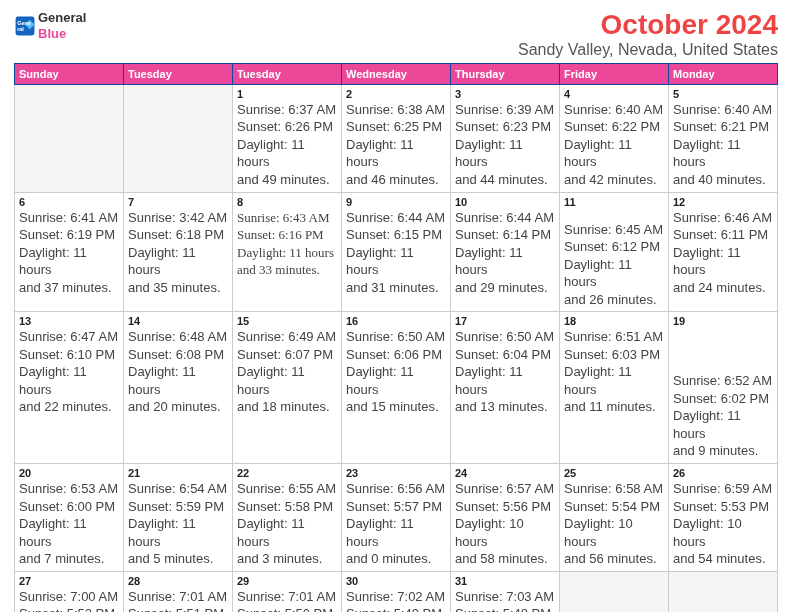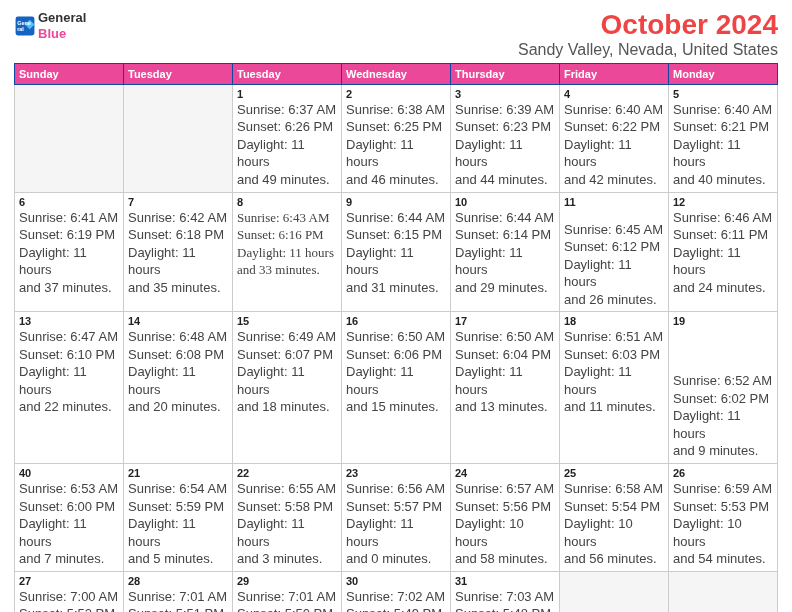--- a/index.html
+++ b/index.html
@@ -162,21 +162,21 @@
         <tr>
           <td>
             <div class="day-num">6</div>
             <div class="day-detail" style="white-space: pre-line;">Sunrise: 6:41 AM
 Sunset: 6:19 PM
 Daylight: 11 hours
 and 37 minutes.</div>
           </td>
           <td>
             <div class="day-num">7</div>
-            <div class="day-detail" style="white-space: pre-line;">Sunrise: 6:42 AM
+            <div class="day-detail" style="white-space: pre-line;">Sunrise: 3:42 AM
 Sunset: 6:18 PM
 Daylight: 11 hours
 and 35 minutes.</div>
           </td>
           <td>
             <div class="day-num">8</div>
             <div class="day-detail" style="white-space: pre-line; font-family: Liberation Serif, serif;">Sunrise: 6:43 AM
 Sunset: 6:16 PM
 Daylight: 11 hours
 and 33 minutes.</div>
@@ -256,21 +256,21 @@
           <td>
             <div class="day-num">19</div>
             <div class="day-detail" style="white-space: pre-line; margin-top: 45px;">Sunrise: 6:52 AM
 Sunset: 6:02 PM
 Daylight: 11 hours
 and 9 minutes.</div>
           </td>
         </tr>
         <tr>
           <td>
-            <div class="day-num">40</div>
+            <div class="day-num">20</div>
             <div class="day-detail" style="white-space: pre-line;">Sunrise: 6:53 AM
 Sunset: 6:00 PM
 Daylight: 11 hours
 and 7 minutes.</div>
           </td>
           <td>
             <div class="day-num">21</div>
             <div class="day-detail" style="white-space: pre-line;">Sunrise: 6:54 AM
 Sunset: 5:59 PM
 Daylight: 11 hours

